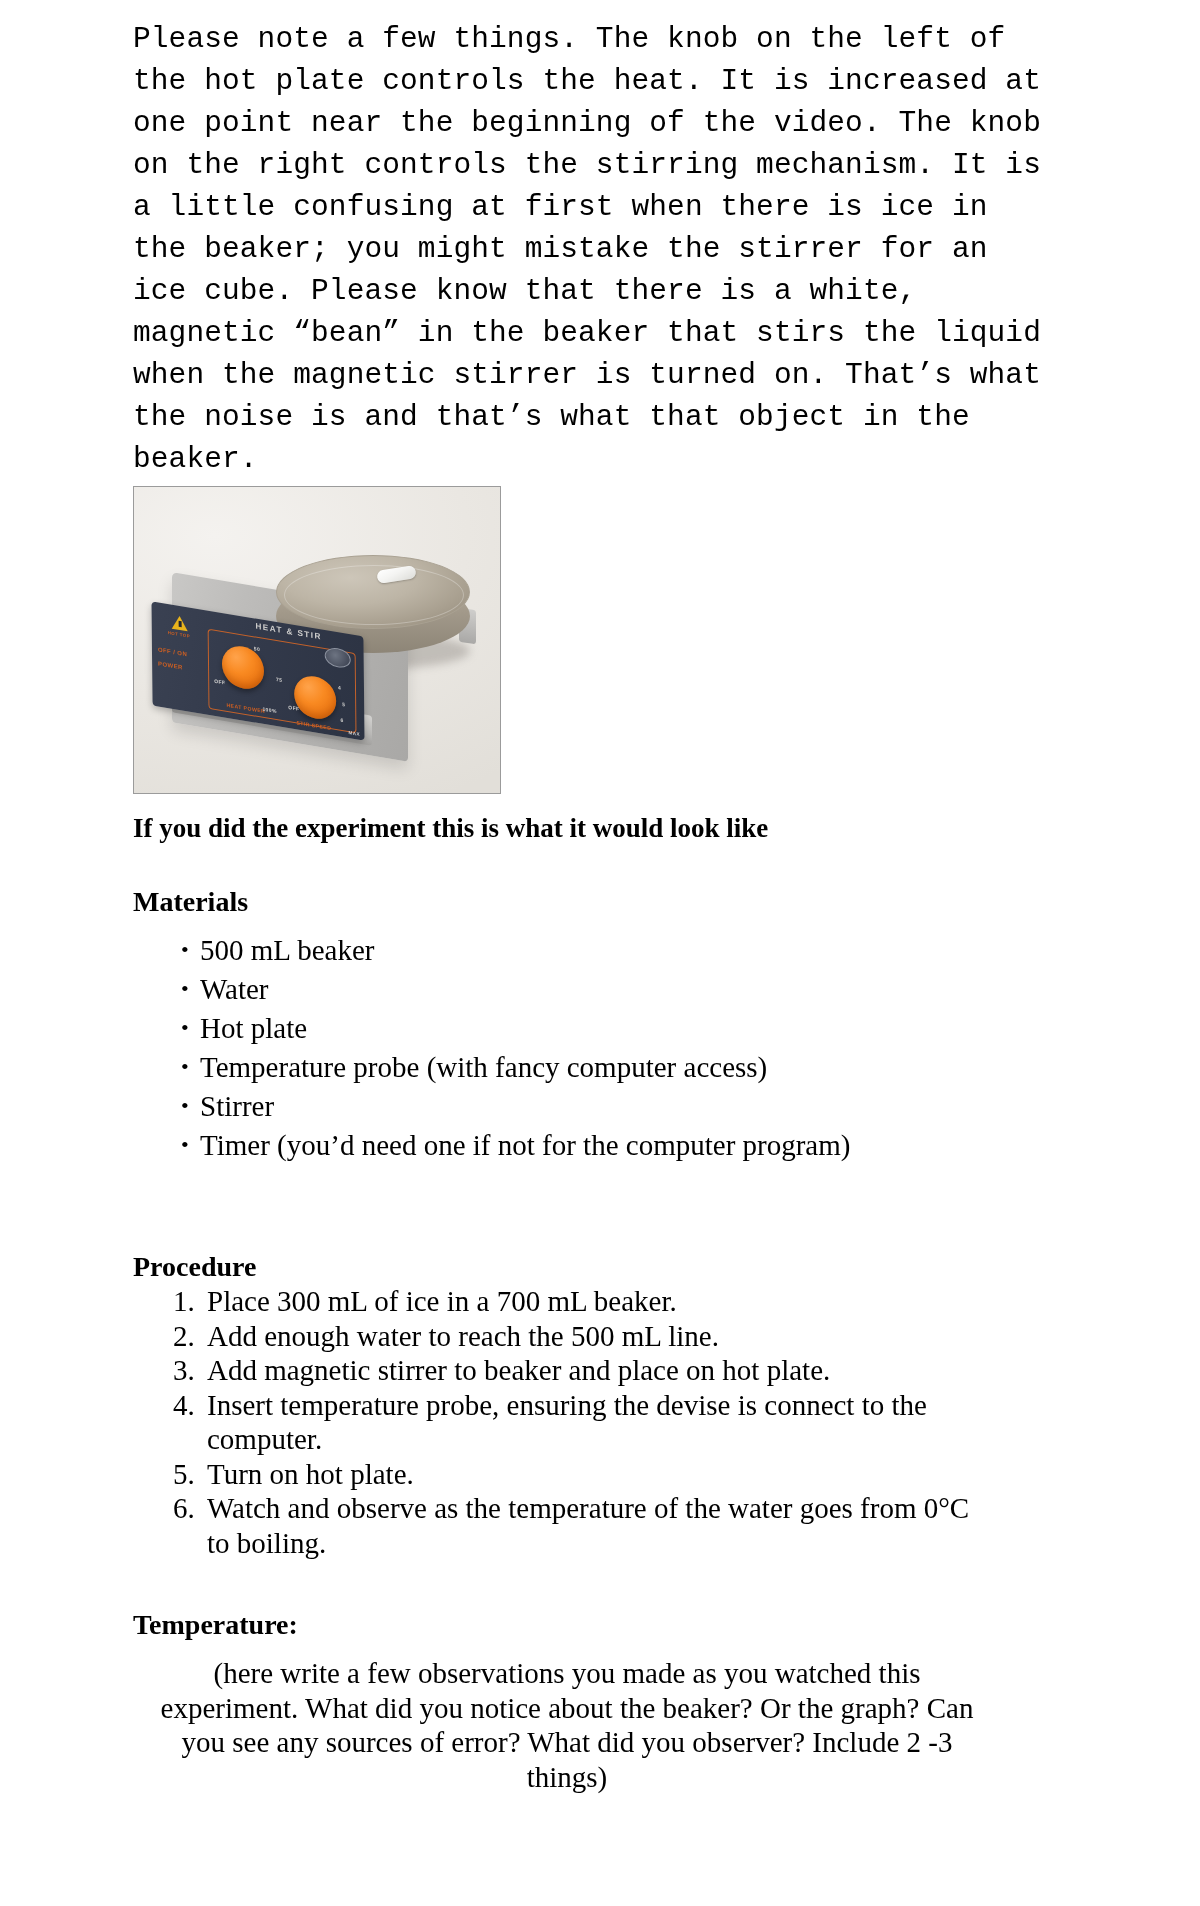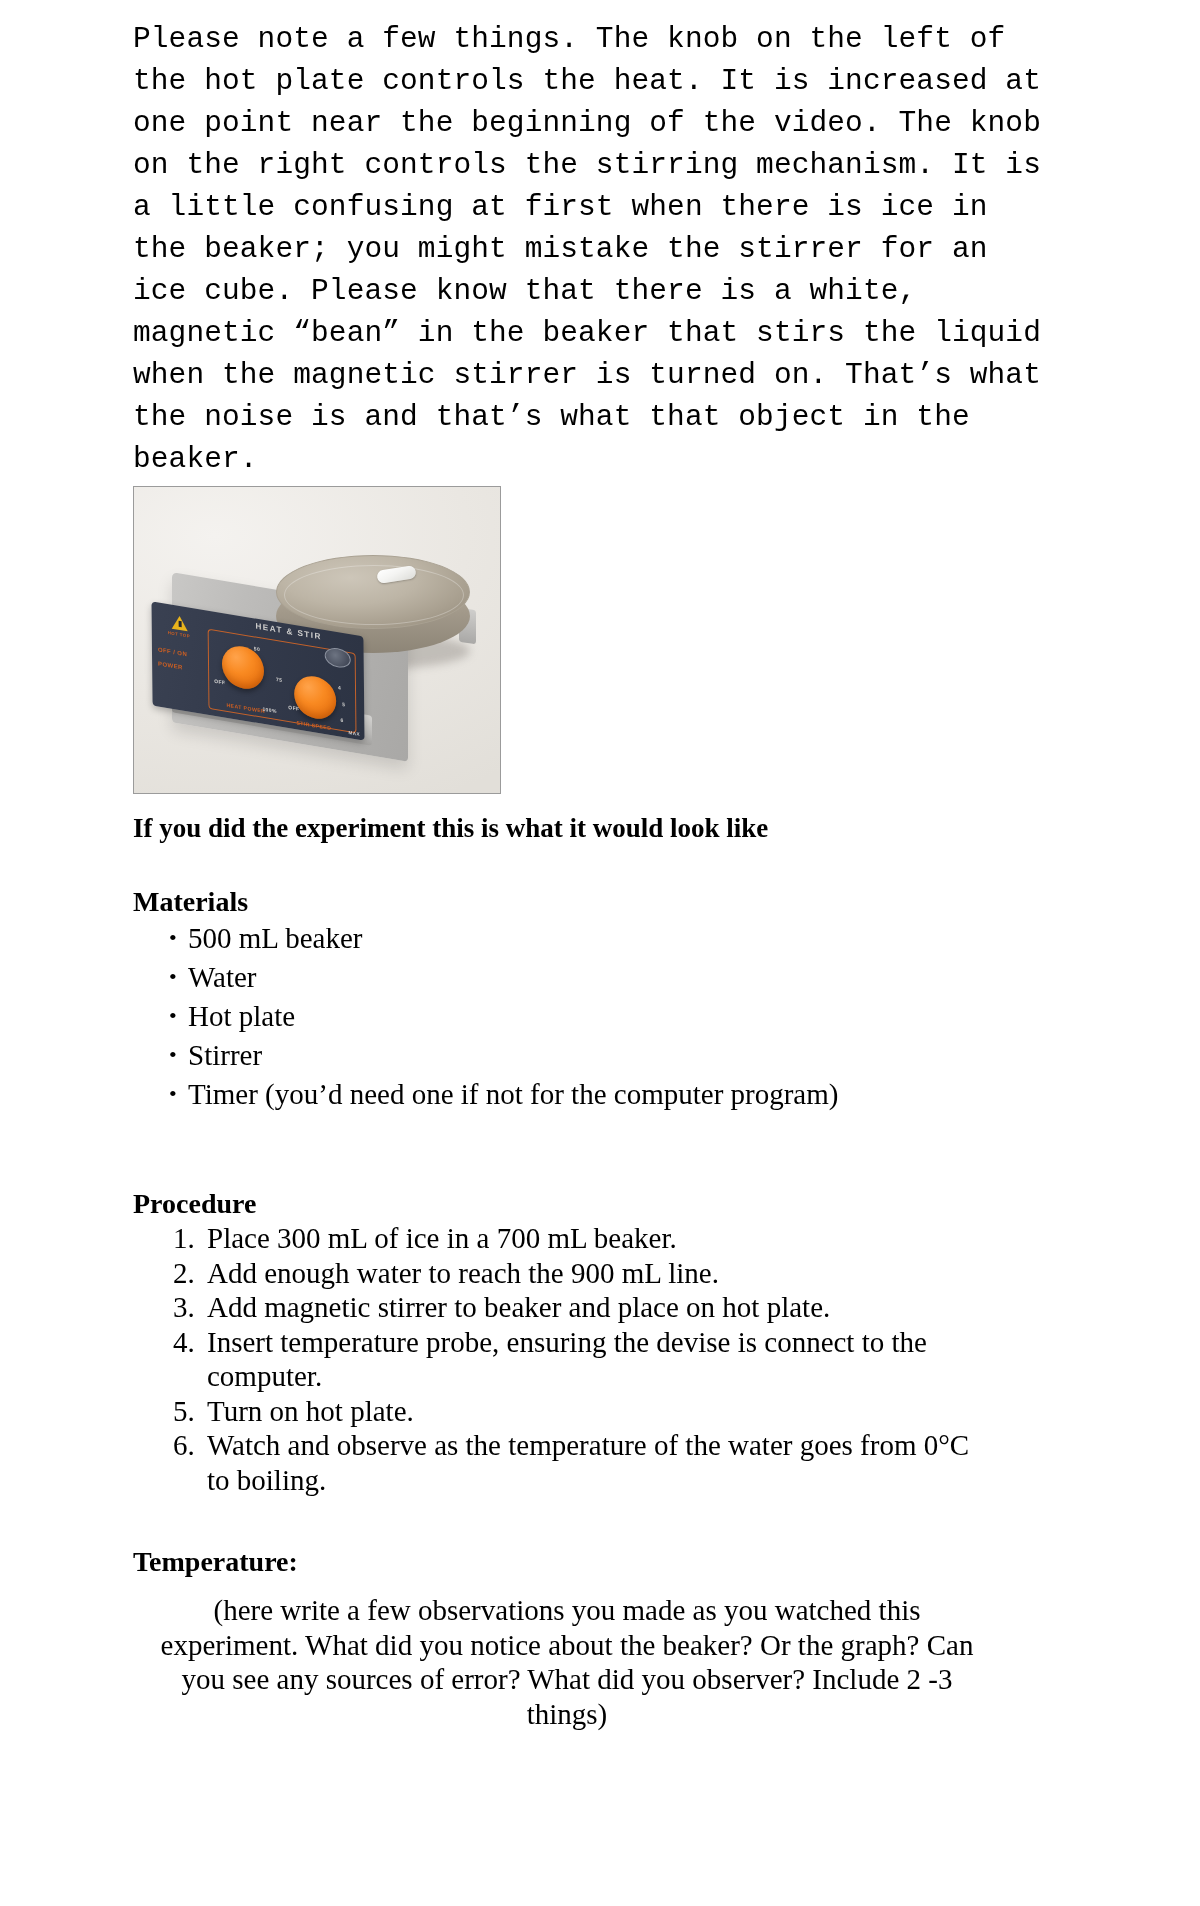--- a/index.html
+++ b/index.html
@@ -225,21 +225,21 @@
   }
   h2.section {
     font-size: 28px;
     font-weight: bold;
     margin: 39px 0 0 0;
     line-height: 34px;
   }
   h2.section.obs { margin-top: 48px; }
   ul.mat-list {
     list-style: none;
-    margin: 0;
+    margin: 12px;
     padding: 0 0 0 36px;
   }
   ul.mat-list li {
     font-size: 29px;
     line-height: 39px;
     position: relative;
     padding-left: 19px;
   }
   ul.mat-list li::before {
     content: "\2022";
@@ -333,31 +333,32 @@
     </div>
 
     <div class="caption">If you did the experiment this is what it would look like</div>
 
     <h2 class="section">Materials</h2>
 
     <ul class="mat-list">
       <li>500 mL beaker</li>
       <li>Water</li>
       <li>Hot plate</li>
+      <li>Temperature probe (with fancy computer access)</li>
       <li>Stirrer</li>
       <li>Timer (you’d need one if not for the computer program)</li>
     </ul>
 
     <div class="gap-block"></div>
 
     <h2 class="section">Procedure</h2>
 
     <ol class="proc-list">
       <li>Place 300 mL of ice in a 700 mL beaker.</li>
-      <li>Add enough water to reach the 900 mL line.</li>
+      <li>Add enough water to reach the 500 mL line.</li>
       <li>Add magnetic stirrer to beaker and place on hot plate.</li>
       <li>Insert temperature probe, ensuring the devise is connect to the computer.</li>
       <li>Turn on hot plate.</li>
       <li>Watch and observe as the temperature of the water goes from 0°C to boiling.</li>
     </ol>
 
     <h2 class="section obs">Temperature:</h2>
 
     <p class="obs-para">(here write a few observations you made as you watched this experiment. What did you notice about the beaker? Or the graph? Can you see any sources of error? What did you observer? Include 2 -3 things)</p>
 

